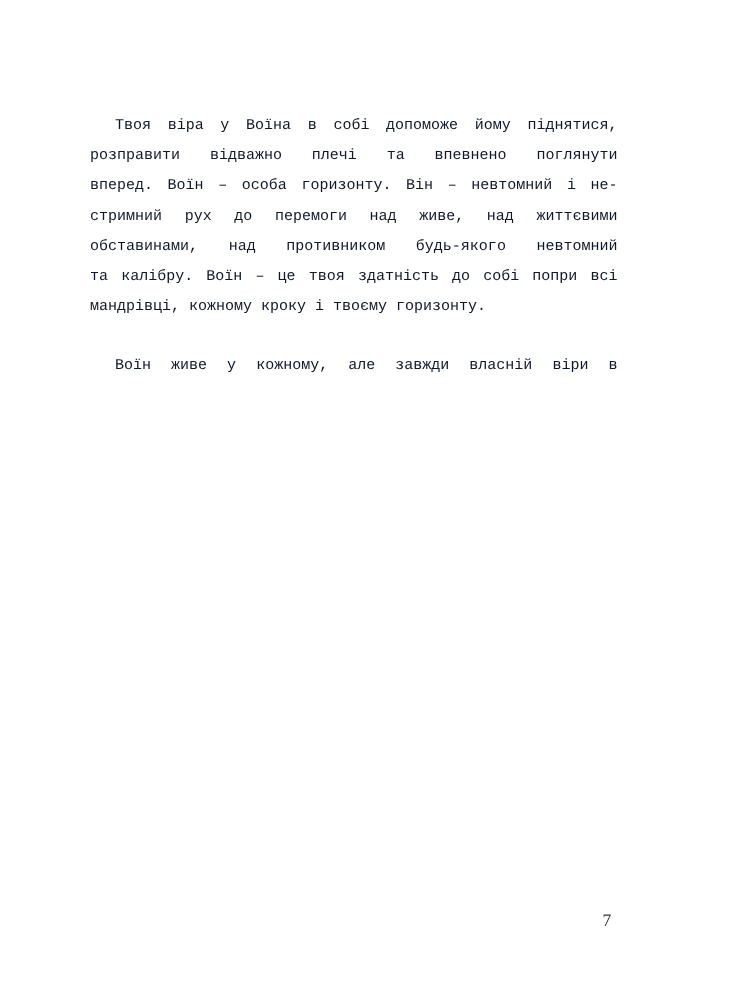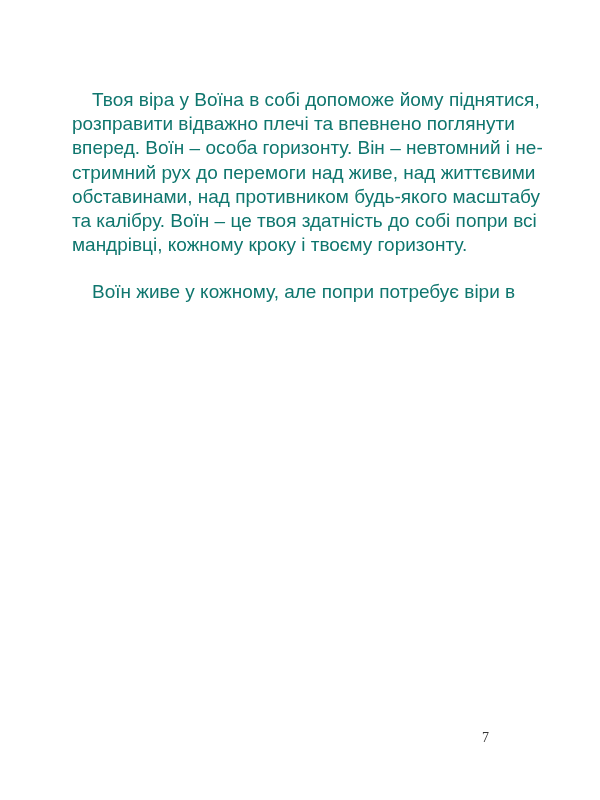--- a/index.html
+++ b/index.html
@@ -17,24 +17,24 @@
       position: absolute;
       left: 0; top: 0;
       width: 600px; height: 800px;
       background: #ffffff;
     }
     .text-block {
       position: absolute;
       left: 72px;
       top: 88px;
       width: 422px;
-      font-family: Liberation Sans, sans-serif;
-      font-size: 19px;
+      font-family: Liberation Mono, monospace;
+      font-size: 12px;
       line-height: 24.2px;
-      color: #0f766e;
+      color: #0f172a;
     }
     .line {
       display: block;
       white-space: nowrap;
       text-align: justify;
       text-align-last: justify;
       height: 24.2px;
     }
     .line.indent {
       padding-left: 20px;
@@ -57,24 +57,24 @@
 </head>
 <body>
 
 <div class="page">
   <div class="text-block">
     <div>
       <span class="line indent">Твоя віра у Воїна в собі допоможе йому піднятися,</span>
       <span class="line">розправити відважно плечі та впевнено поглянути</span>
       <span class="line">вперед. Воїн – особа горизонту. Він – невтомний і не-</span>
       <span class="line">стримний рух до перемоги над живе, над життєвими</span>
-      <span class="line">обставинами, над противником будь-якого масштабу</span>
+      <span class="line">обставинами, над противником будь-якого невтомний</span>
       <span class="line">та калібру. Воїн – це твоя здатність до собі попри всі</span>
       <span class="line last">мандрівці, кожному кроку і твоєму горизонту.</span>
     </div>
     <div class="para-gap"></div>
     <div>
-      <span class="line indent">Воїн живе у кожному, але попри потребує віри в</span>
+      <span class="line indent">Воїн живе у кожному, але завжди власній віри в</span>
     </div>
   </div>
 
   <div class="page-number">7</div>
 </div>
 
 </body></html>

